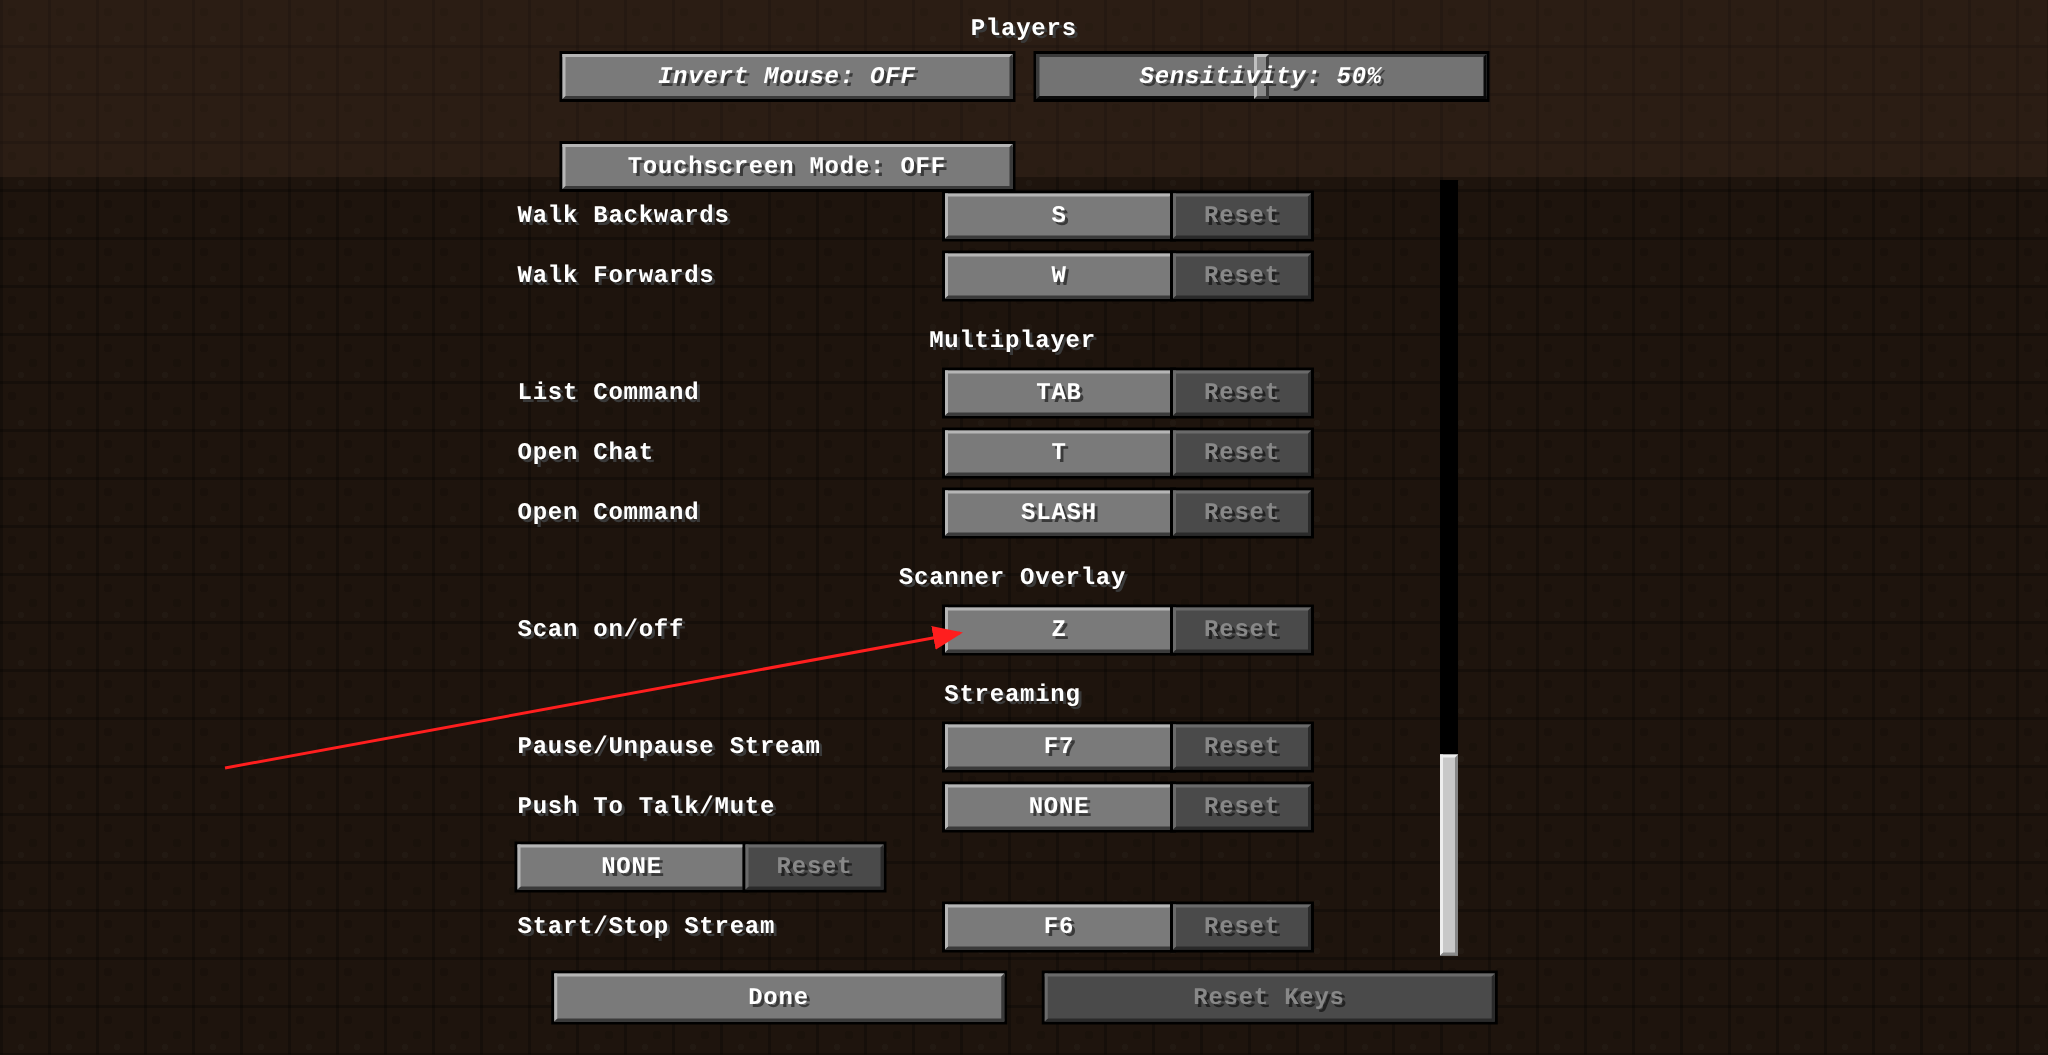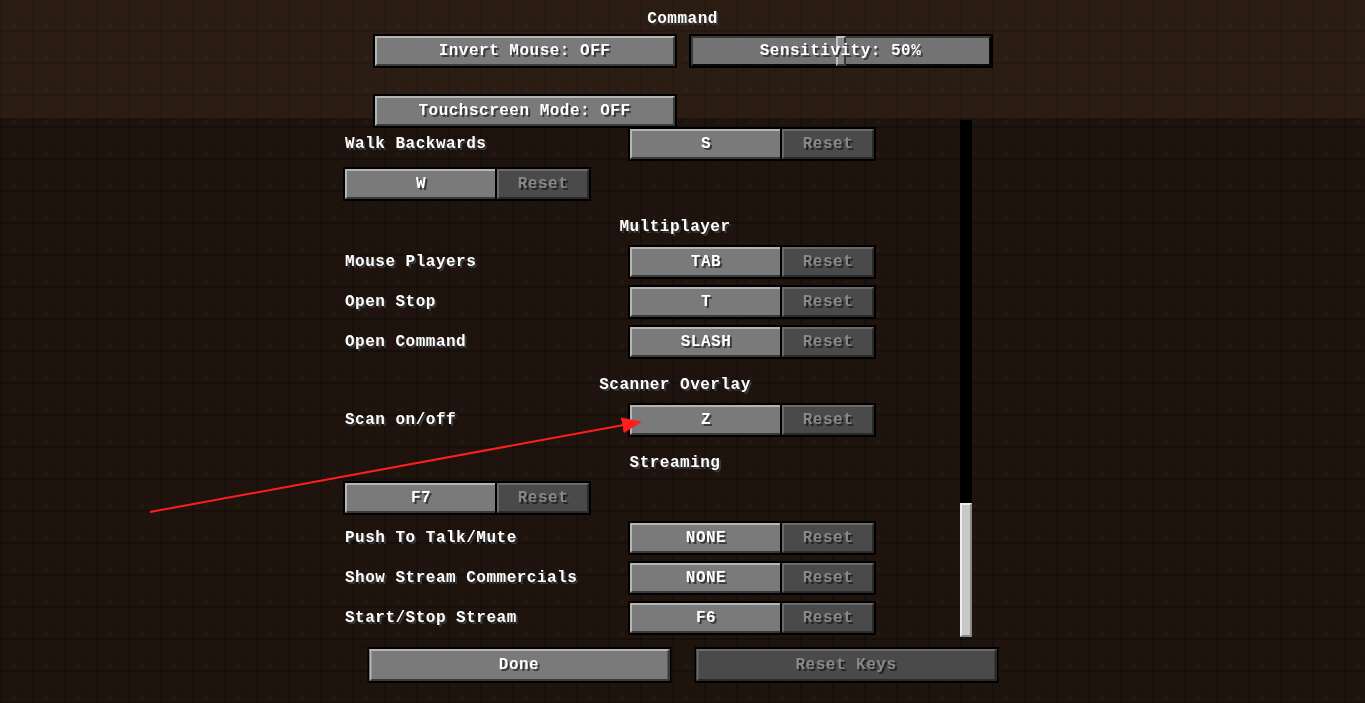--- a/index.html
+++ b/index.html
@@ -89,21 +89,21 @@
     position:absolute; inset:0;
     display:flex; align-items:center; justify-content:center;
   }
 
   
   .page-title {
     position:absolute; left:0; right:0; top:10px; text-align:center;
   }
   .header-row {
     position:absolute; left:50%; transform:translateX(-50%);
-    top:36px; display:flex; gap:16px;
+    top:36px; display:flex; gap:16px;font-style:italic;
   }
   .header-row2 {
     position:absolute; left:50%; transform:translateX(-50%);
     top:96px; display:flex; gap:16px; justify-content:flex-start; width:616px;
   }
   .header-btn { width:300px; }
 
   .list-area {
     position:absolute; left:0; right:0; top:120px; bottom:66px;
     overflow:hidden;
@@ -148,21 +148,21 @@
   
   .overlay { position:absolute; inset:0; pointer-events:none; }
 </style>
 </head>
 <body>
 
 <div class="bg"></div>
 <div class="topstrip"></div>
 
 <div class="page-title">
-  <span class="mc-text">Command</span>
+  <span class="mc-text">Players</span>
 </div>
 
 <div class="header-row">
   <div class="mc-btn header-btn">
     <span class="mc-text">Invert Mouse: OFF</span>
   </div>
   <div class="mc-slider header-btn" style="width:300px">
     <div class="handle" id="sens-handle" style="left: 143px;"></div>
     <div class="slabel">
         <span class="mc-text">Sensitivity: 50%</span>
@@ -181,39 +181,40 @@
       <div class="row">
         <div class="lbl"><span class="mc-text">Walk Backwards</span></div>
         <div class="mc-btn key">
           <span class="mc-text">S</span>
         </div>
         <div class="mc-btn rst disabled">
           <span class="mc-text">Reset</span>
         </div>
       </div>
       <div class="row">
+        <div class="lbl"><span class="mc-text">Walk Forwards</span></div>
         <div class="mc-btn key">
           <span class="mc-text">W</span>
         </div>
         <div class="mc-btn rst disabled">
           <span class="mc-text">Reset</span>
         </div>
       </div>
       <div class="section-heading"><span class="mc-text">Multiplayer</span></div>
       <div class="row">
-        <div class="lbl"><span class="mc-text">Mouse Players</span></div>
+        <div class="lbl"><span class="mc-text">List Command</span></div>
         <div class="mc-btn key">
           <span class="mc-text">TAB</span>
         </div>
         <div class="mc-btn rst disabled">
           <span class="mc-text">Reset</span>
         </div>
       </div>
       <div class="row">
-        <div class="lbl"><span class="mc-text">Open Stop</span></div>
+        <div class="lbl"><span class="mc-text">Open Chat</span></div>
         <div class="mc-btn key">
           <span class="mc-text">T</span>
         </div>
         <div class="mc-btn rst disabled">
           <span class="mc-text">Reset</span>
         </div>
       </div>
       <div class="row">
         <div class="lbl"><span class="mc-text">Open Command</span></div>
         <div class="mc-btn key">
@@ -228,38 +229,38 @@
         <div class="lbl"><span class="mc-text">Scan on/off</span></div>
         <div class="mc-btn key">
           <span class="mc-text">Z</span>
         </div>
         <div class="mc-btn rst disabled">
           <span class="mc-text">Reset</span>
         </div>
       </div>
       <div class="section-heading"><span class="mc-text">Streaming</span></div>
       <div class="row">
+        <div class="lbl"><span class="mc-text">Pause/Unpause Stream</span></div>
         <div class="mc-btn key">
           <span class="mc-text">F7</span>
         </div>
         <div class="mc-btn rst disabled">
           <span class="mc-text">Reset</span>
         </div>
       </div>
       <div class="row">
         <div class="lbl"><span class="mc-text">Push To Talk/Mute</span></div>
         <div class="mc-btn key">
           <span class="mc-text">NONE</span>
         </div>
         <div class="mc-btn rst disabled">
           <span class="mc-text">Reset</span>
         </div>
       </div>
       <div class="row">
-        <div class="lbl"><span class="mc-text">Show Stream Commercials</span></div>
         <div class="mc-btn key">
           <span class="mc-text">NONE</span>
         </div>
         <div class="mc-btn rst disabled">
           <span class="mc-text">Reset</span>
         </div>
       </div>
       <div class="row">
         <div class="lbl"><span class="mc-text">Start/Stop Stream</span></div>
         <div class="mc-btn key">

